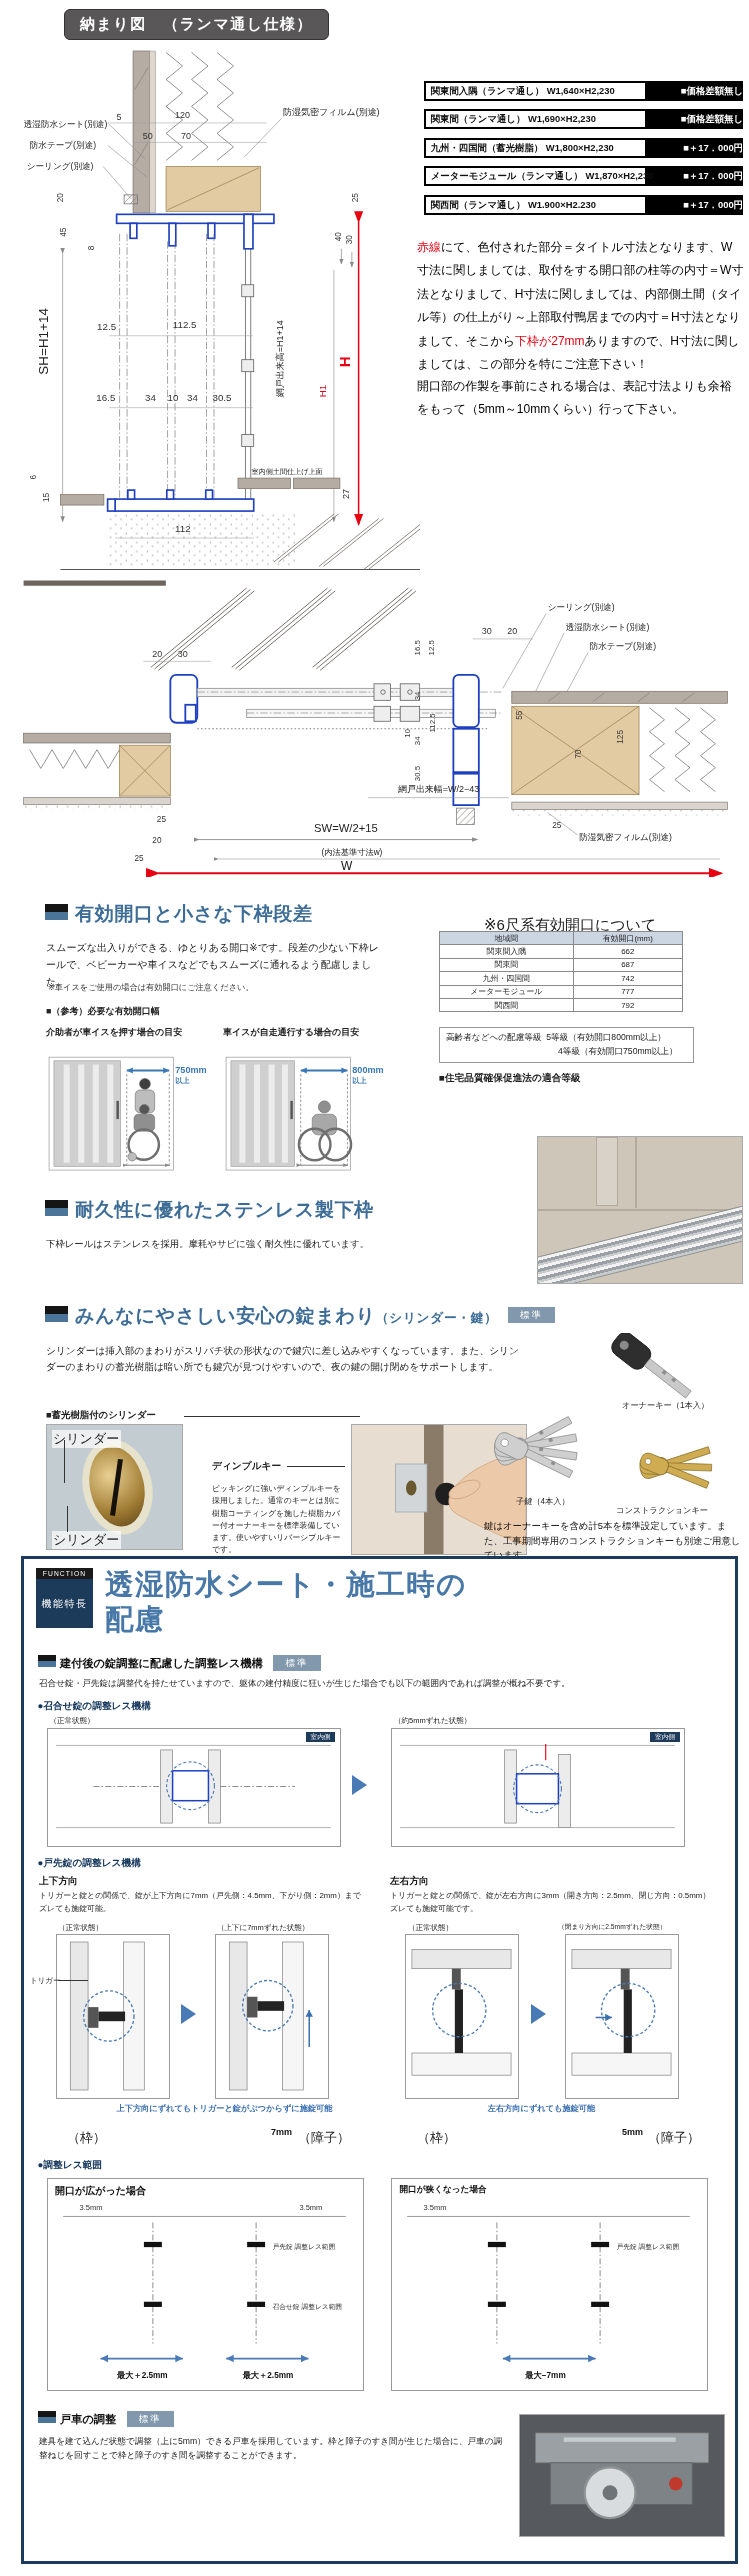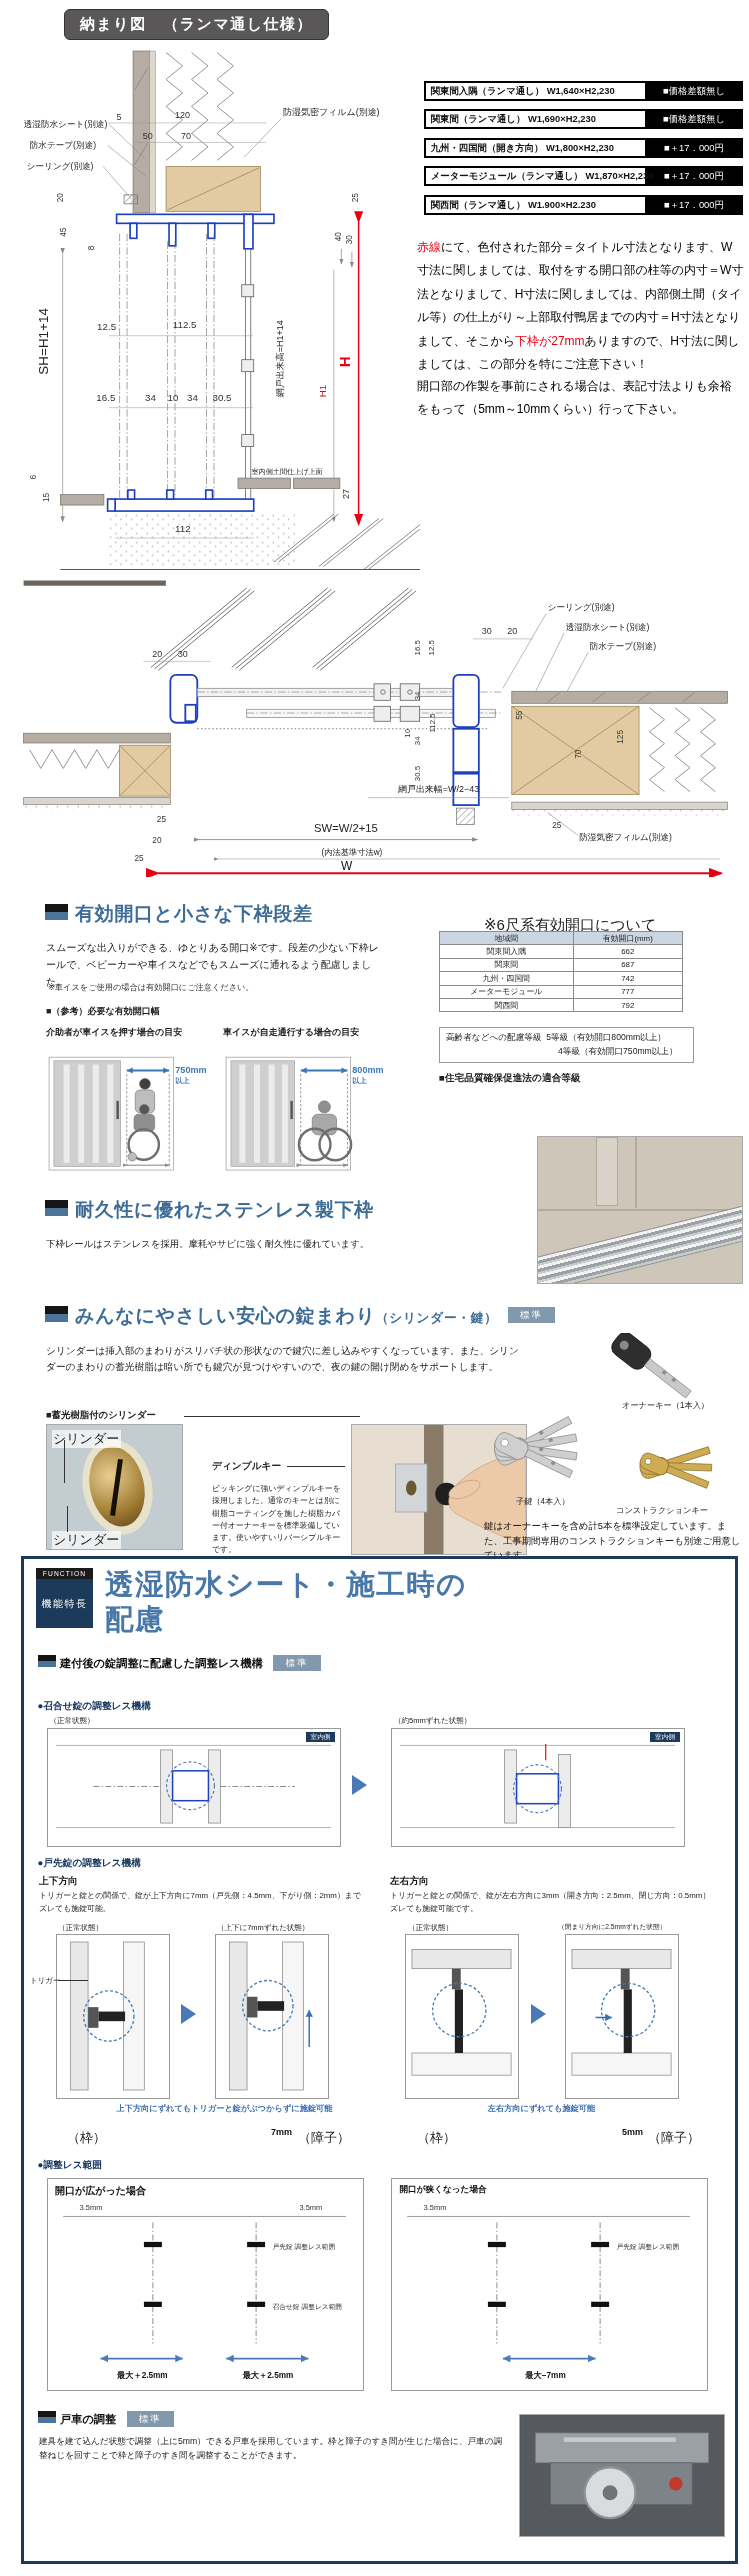--- a/index.html
+++ b/index.html
@@ -5,22 +5,22 @@
   html,body{margin:0;padding:0;background:#fff}
   .page{position:relative;width:750px;height:2576px;background:#fff;
         font-family:"Liberation Sans","DejaVu Sans",sans-serif;color:#111;overflow:hidden}
   .abs{position:absolute}
   svg text{font-family:"Liberation Sans","DejaVu Sans",sans-serif}
   .title-badge{left:64px;top:9px;background:#595757;border:1.5px solid #333;border-radius:6px;
         color:#fff;font-size:15px;font-weight:bold;padding:5.2px 15px;letter-spacing:1.5px}
   .prow{left:424px;width:319px;height:19.5px;background:#000}
   .psize{position:absolute;left:1.5px;top:1.5px;bottom:1.5px;width:214px;background:#fff;
         font-weight:bold;font-size:9.4px;line-height:16.5px;padding-left:5.2px;white-space:nowrap}
-  .pprice{position:absolute;right:0;top:0;height:29px;width:98px;color:#fff;font-weight:normal;
-        font-size:9.4px;line-height:19.5px;text-align:center;white-space:nowrap}
+  .pprice{position:absolute;right:0;top:0;height:29px;width:98px;color:#fff;font-weight:bold;
+        font-size:9.4px;line-height:19.5px;text-align:right;white-space:nowrap}
   .notice{left:417px;width:327px;font-size:12px;line-height:1.95;color:#000;font-weight:500}
   .red{color:#e60012}
   .sec-head{font-family:"DejaVu Serif","Liberation Serif",serif;font-size:19px;font-weight:bold;
         color:#3d6d96;letter-spacing:0.7px;white-space:nowrap}
   .bullet{display:inline-block;width:22.5px;height:15.7px;margin-right:7.5px;vertical-align:0px;
         background:linear-gradient(to bottom,#151515 0,#151515 50%,#4a7599 50%,#4a7599 100%)}
   .badge{display:inline-block;background:#8298ac;color:#fff;font-size:9.4px;padding:1.5px 12px;
         vertical-align:4.5px;margin-left:10.5px;letter-spacing:2.2px;font-family:"Liberation Sans",sans-serif;font-weight:normal}
   .body-txt{font-size:10px;line-height:1.7;color:#1a1a1a}
   .small-note{font-size:8.2px;color:#333}
@@ -189,21 +189,21 @@
 
   <div class="abs prow" style="top:81px">
     <div class="psize">関東間入隅（ランマ通し） W1,640×H2,230</div>
     <div class="pprice">■価格差額無し</div>
   </div>
   <div class="abs prow" style="top:109px">
     <div class="psize">関東間（ランマ通し） W1,690×H2,230</div>
     <div class="pprice">■価格差額無し</div>
   </div>
   <div class="abs prow" style="top:138px">
-    <div class="psize">九州・四国間（開き方向） W1,800×H2,230</div>
+    <div class="psize">九州・四国間（蓄光樹脂） W1,800×H2,230</div>
     <div class="pprice">■＋17．000円</div>
   </div>
   <div class="abs prow" style="top:166px">
     <div class="psize">メーターモジュール（ランマ通し） W1,870×H2,230</div>
     <div class="pprice">■＋17．000円</div>
   </div>
   <div class="abs prow" style="top:195px">
     <div class="psize">関西間（ランマ通し） W1.900×H2.230</div>
     <div class="pprice">■＋17．000円</div>
   </div>
@@ -548,20 +548,21 @@
       <div class="ftab-main">機能特長</div>
     </div>
     <div class="abs func-title" style="left:81px;top:7.5px">
       <div>透湿防水シート・施工時の</div>
       <div>配慮</div>
     </div>
 
     <div class="abs func-h" style="left:13.5px;top:96px;white-space:nowrap">
       <span class="bullet"></span><span>建付後の錠調整に配慮した調整レス機構</span><span class="badge" style="vertical-align:1.5px">標準</span>
     </div>
+    <div class="abs func-body" style="left:15px;top:118px;width:678px">召合せ錠・戸先錠は調整代を持たせていますので、躯体の建付精度に狂いが生じた場合でも以下の範囲内であれば調整が概ね不要です。</div>
 
     <div class="abs func-sub" style="left:13.5px;top:141px">●召合せ錠の調整レス機構</div>
 
     <div class="abs pcap" style="left:25.5px;top:157px">（正常状態）</div>
     <div class="abs panel" style="left:22.5px;top:169px;width:292px;height:117px">
       <div class="abs tag" style="right:4.5px;top:3px">室内側</div>
       <svg width="291" height="115" viewBox="0 0 388 154">
         <line x1="10" y1="22" x2="378" y2="22" stroke="#999"></line>
           <line x1="10" y1="132" x2="378" y2="132" stroke="#999"></line>
         <rect x="150" y="28" width="16" height="98" fill="#ececec" stroke="#888"></rect>

